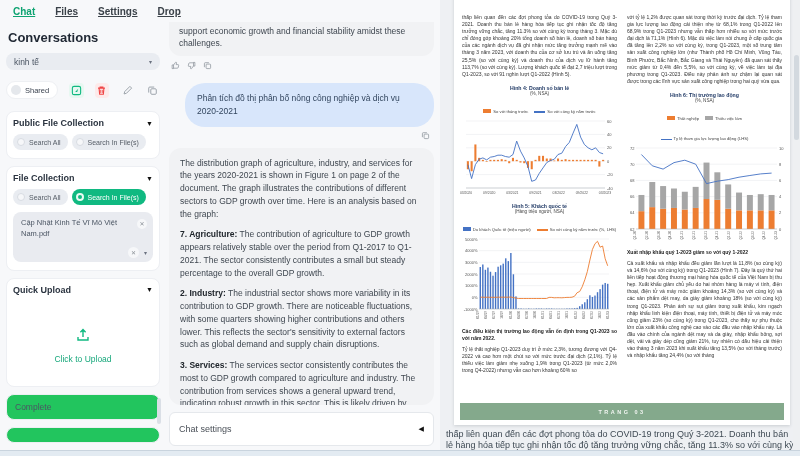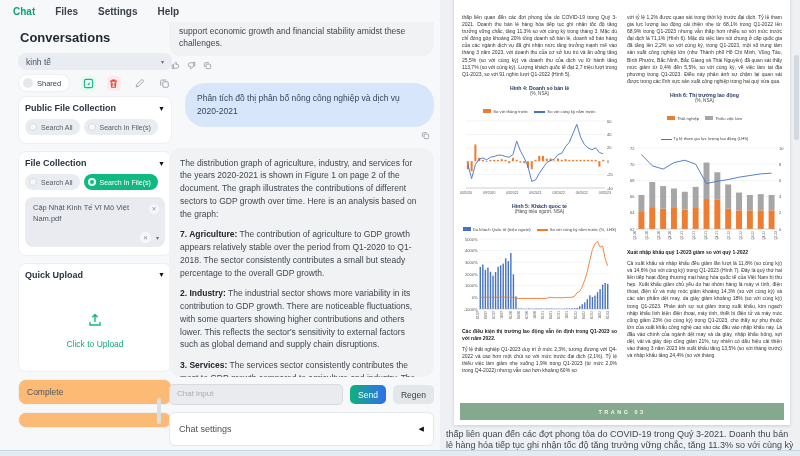--- a/index.html
+++ b/index.html
@@ -1,30 +1,30 @@
 <!DOCTYPE html>
 <html><head>
 <meta charset="utf-8">
 <style>
   * { box-sizing: border-box; margin: 0; padding: 0; }
   html,body { width:800px; height:456px; overflow:hidden; }
   body { position:relative; background:#f7f8fa; font-family:"Liberation Sans", sans-serif; color:#2f363d; }
 
   
   .navbar { position:absolute; top:0; left:0; right:0; height:22px; display:flex; align-items:center; gap:20px; padding-left:13px; font-size:10px; font-weight:700; }
-  .nav-item { color:#3a4148; cursor:pointer; }
+  .nav-item { color:#3a4148; cursor:pointer;text-decoration:underline; }
   .nav-item.active { color:#0ea371; }
   .version { position:absolute; right:6px; top:3px; font-size:7px; font-weight:400; color:#9aa1a8; }
 
   
-  .sidebar { position:absolute; top:22px; left:12px; width:163px; bottom:6px; padding:2px 3px 0 6px; }
+  .sidebar { position:absolute; top:22px; left:0; width:163px; bottom:6px; padding:2px 3px 0 6px; }
   .conv-title { font-size:13px; font-weight:700; color:#1f2733; margin:6px 0 8px 2px; }
-  .select-pill { background:#e9ecf1; border-radius:8px; height:17px; display:flex; align-items:center; padding:0 8px; font-size:8.5px; color:#4b5563; margin-bottom:4px; }
+  .select-pill { background:#e9ecf1; border-radius:8px; height:17px; display:flex; align-items:center; padding:0 8px; font-size:8.5px; color:#4b5563; margin-bottom:11px; }
   .select-pill .caret { margin-left:auto; font-size:6px; color:#6b7280; }
-  .icon-row { display:flex; align-items:center; gap:11px; margin:0 0 4px 0; }
+  .icon-row { display:flex; align-items:center; gap:11px; margin:0 0 12px 0; }
   .share-pill { background:#fff; border:1px solid #eef0f3; border-radius:12px; height:18px; display:flex; align-items:center; gap:4px; padding:0 8px 0 4px; font-size:7.5px; color:#3c4450; }
   .share-knob { width:10px; height:10px; border-radius:50%; background:#e5e8ec; }
   .sb-icon { width:15px; height:15px; display:flex; align-items:center; justify-content:center; border-radius:4px; }
   .sb-icon svg { width:11px; height:11px; }
   .card { background:#fff; border:1px solid #edeff3; border-radius:8px; padding:6px 6px 8px 6px; margin-bottom:7px; }
   .card-head { display:flex; align-items:center; font-size:9px; font-weight:700; color:#2b3440; margin-bottom:6px; }
   .card-head .caret { margin-left:auto; font-size:7px; color:#111; }
   .pill-row { display:flex; gap:4px; }
   .radio-pill { display:flex; align-items:center; gap:4px; border-radius:11px; height:16px; padding:0 7px 0 4px; font-size:7px; background:#e9ecf1; color:#555c66; white-space:nowrap; }
   .radio-pill .dot { width:8px; height:8px; border-radius:50%; background:#f6f7f9; border:1px solid #d8dce2; }
@@ -33,21 +33,21 @@
   .file-box { background:#e9ebf0; border-radius:8px; margin-top:7px; padding:6px 6px 4px 8px; }
   .file-chip { position:relative; font-size:7.5px; color:#4b5563; line-height:1.45; padding-right:16px; }
   .chip-x { position:absolute; right:0; top:1px; width:10px; height:10px; border-radius:50%; background:#f6f7f9; color:#8a9097; font-size:6px; display:flex; align-items:center; justify-content:center; }
   .file-foot { display:flex; justify-content:flex-end; align-items:center; gap:5px; margin-top:7px; }
   .file-foot .circ { width:11px; height:11px; border-radius:50%; background:#f6f7f9; color:#8a9097; font-size:6px; display:flex; align-items:center; justify-content:center; }
   .file-foot .caret { font-size:6px; color:#6b7280; }
   .upload-zone { text-align:center; padding:26px 0 12px 0; }
   .upload-zone .up-ic { color:#10b981; margin-bottom:6px; }
   .drop-lbl, .click-lbl { color:#18a87c; font-size:8.5px; line-height:1.6; }
   .or-lbl { color:#9aa1a8; font-size:7.5px; line-height:1.6; }
-  .flat-card { background:#fdba74; border:1px solid #edeff3; border-radius:8px; padding:7px 8px; margin-bottom:7px; font-size:8.5px; color:#3c4450; display:flex; }
+  .flat-card { background:#22c55e; border:1px solid #edeff3; border-radius:8px; padding:7px 8px; margin-bottom:7px; font-size:8.5px; color:#3c4450; display:flex; }
   .complete-lbl { font-size:8.5px; color:#4b5563; }
 
   
   .chat { position:absolute; left:163px; top:22px; width:277px; bottom:6px; display:flex; flex-direction:column; padding:0 6px 4px 6px; }
   .bubble { border-radius:12px; font-size:8.5px; line-height:1.5; color:#3f4750;justify-content:center; }
   .clip-top { background:#f1f2f4; height:34px; overflow:hidden; display:flex; align-items:flex-end; padding:4px 10px 6px 10px; border-radius:0 0 12px 12px; }
   .msg-actions { display:flex; gap:7px; padding:5px 2px; color:#8b929a; }
   .msg-actions svg { width:9px; height:9px; }
   .user-bubble { background:#d8e6fb; color:#33465f; margin:8px 0 0 16px; padding:9px 12px; border-radius:20px; }
   .copy-row { display:flex; justify-content:flex-end; padding:4px 4px 2px 0; color:#8b929a; }
@@ -87,21 +87,21 @@
   .bottom-bar { position:absolute; bottom:0; left:0; right:0; height:6px; background:#e3ebf2; border-top:1px solid #c9d4de; }
   .divider-pill { position:absolute; left:157px; top:398px; width:4px; height:26px; border-radius:2px; background:#dadfe6; }
 </style>
 </head>
 <body>
 
 <div class="navbar">
   <span class="nav-item active">Chat</span>
   <span class="nav-item">Files</span>
   <span class="nav-item">Settings</span>
-  <span class="nav-item">Help</span>
+  <span class="nav-item">Drop</span>
 </div>
 <div class="version">version: commit.75123998</div>
 
 <div class="sidebar">
   <div class="conv-title">Conversations</div>
 
   <div class="select-pill">
     <span>kinh tế</span>
     <span class="caret">▾</span>
   </div>
@@ -227,31 +227,26 @@
   </div>
   <div class="copy-row">
     <svg viewBox="0 0 16 16" fill="none" stroke="currentColor" stroke-width="1.3">
         <rect x="5.5" y="5.5" width="8" height="8" rx="1.5"></rect>
         <path d="M10.5 3H4a1.5 1.5 0 0 0-1.5 1.5V11"></path>
       </svg>
   </div>
 
   <div class="bubble bot-bubble">
     <p><span>The distribution graph of agriculture, industry, and services for the years 2020-2021 is shown in Figure 1 on page 2 of the document. The graph illustrates the contributions of different sectors to GDP growth over time. Here is an analysis based on the graph:</span></p>
-    <p><b>7. Agriculture:</b><span> The contribution of agriculture to GDP growth appears relatively stable over the period from Q1-2020 to Q1-2018. The sector consistently contributes a small but steady percentage to the overall GDP growth.</span></p>
+    <p><b>7. Agriculture:</b><span> The contribution of agriculture to GDP growth appears relatively stable over the period from Q1-2017 to Q1-2021. The sector consistently contributes a small but steady percentage to the overall GDP growth.</span></p>
     <p><b>2. Industry:</b><span> The industrial sector shows more variability in its contribution to GDP growth. There are noticeable fluctuations, with some quarters showing higher contributions and others lower. This reflects the sector's sensitivity to external factors such as global demand and supply chain disruptions.</span></p>
     <p><b>3. Services:</b><span> The services sector consistently contributes the most to GDP growth compared to agriculture and industry. The contribution from services shows a general upward trend, indicating robust growth in this sector. This is likely driven by increased domestic demand and a recovery in international tourism.</span></p>
 
   </div>
 
-  <div class="input-row">
-    <textarea class="chat-input" placeholder="Chat input" style=""></textarea>
-    <button class="btn btn-send">Send</button>
-    <button class="btn btn-regen">Regen</button>
-  </div>
   <div class="settings-bar">
     <span>Chat settings</span>
     <span class="tri">◀</span>
   </div>
 </div>
 
 <div class="divider-pill"></div>
 
 <div class="viewer">
   <div class="page">

